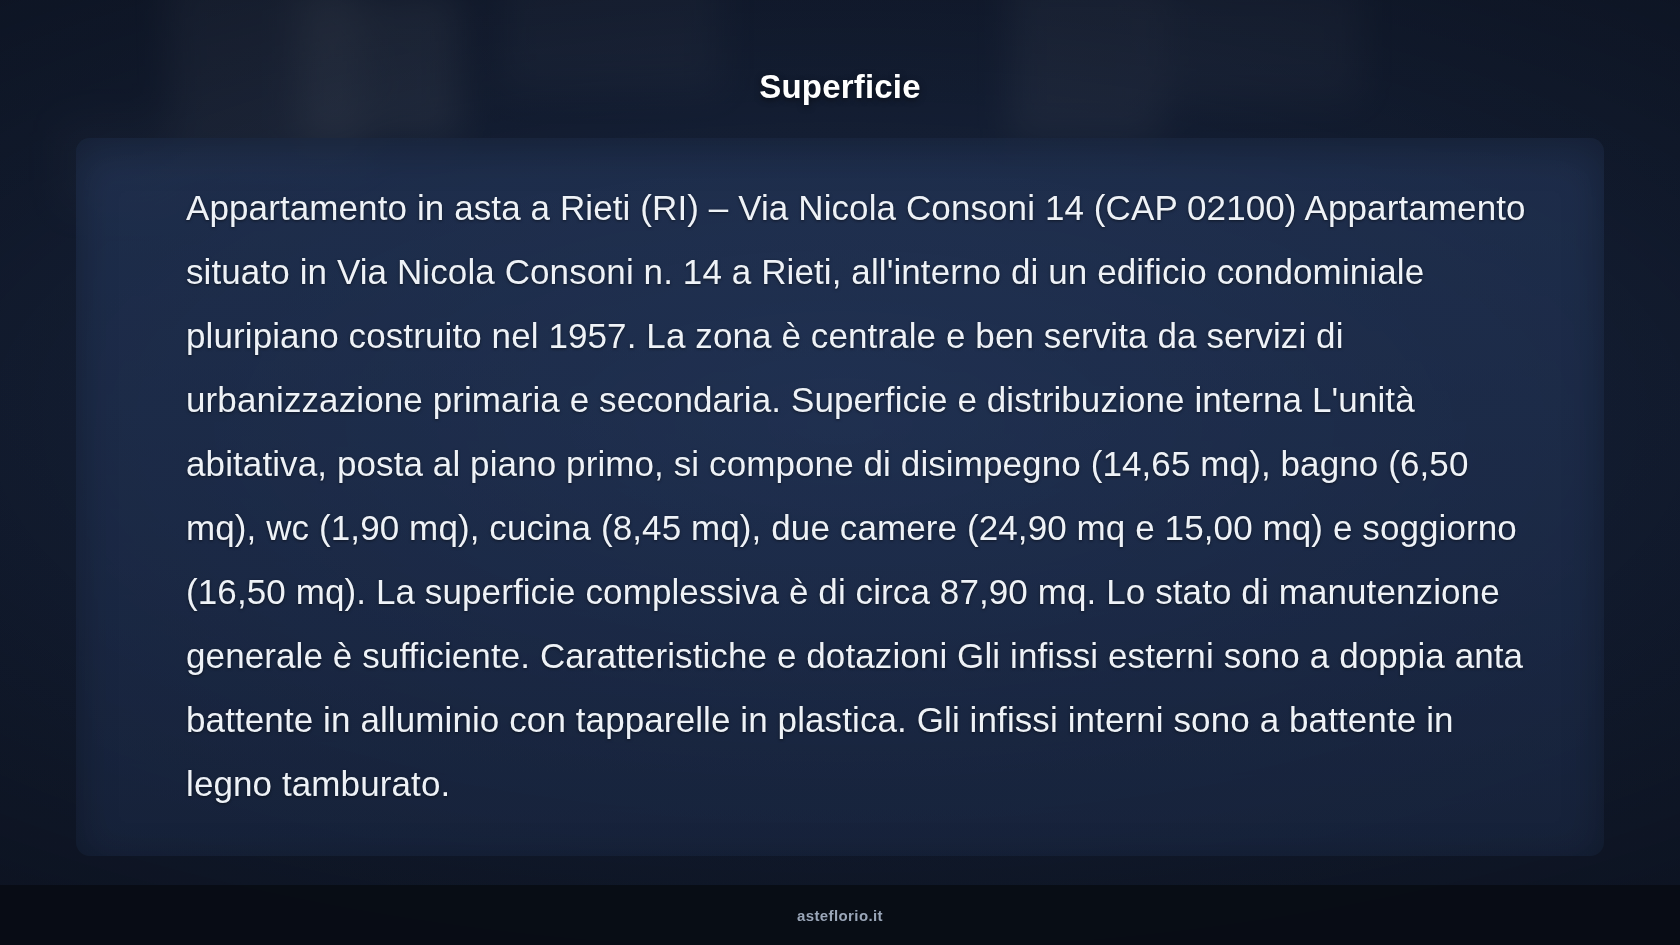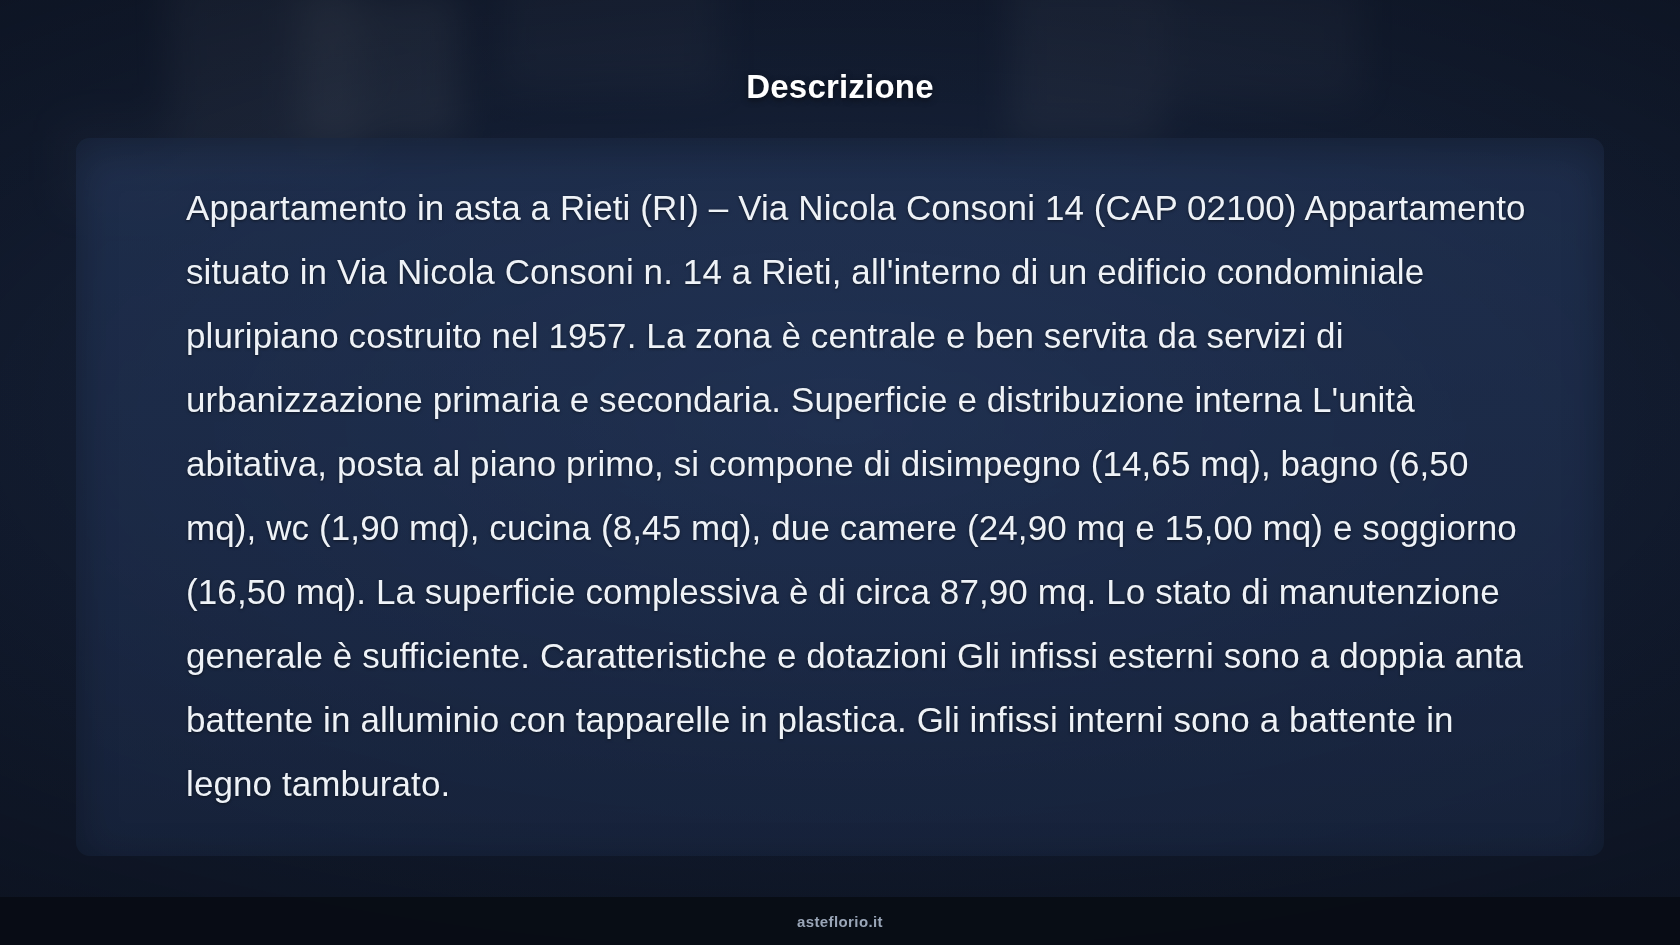--- a/index.html
+++ b/index.html
@@ -96,21 +96,21 @@
     white-space: pre-wrap;
     margin: 0;
     max-width: 1370px;
   }
 
   .footer {
     position: absolute;
     left: 0;
     right: 0;
     bottom: 0;
-    height: 48px;
+    height: 60px;
     background: rgba(9,13,21,0.92);
     display: flex;
     align-items: center;
     justify-content: center;
   }
   .footer-brand {
     color: #9aa6b8;
     font-size: 15px;
     font-weight: bold;
     letter-spacing: 0.4px;
@@ -129,21 +129,21 @@
     <div class="bg-doc d5"></div>
     <div class="bg-doc d6"></div>
     <div class="bg-line l1"></div>
     <div class="bg-line l2"></div>
     <div class="bg-line l3"></div>
   </div>
   <div class="bg-vignette"></div>
 
   <div class="overlay">
 
-    <div class="panel-title">Descrizione</div>
+    <div class="panel-title">Superficie</div>
 
     <div class="description-card">
       <p class="description-text">Appartamento in asta a Rieti (RI) – Via Nicola Consoni 14 (CAP 02100) Appartamento situato in Via Nicola Consoni n. 14 a Rieti, all'interno di un edificio condominiale pluripiano costruito nel 1957. La zona è centrale e ben servita da servizi di urbanizzazione primaria e secondaria. Superficie e distribuzione interna L'unità abitativa, posta al piano primo, si compone di disimpegno (14,65 mq), bagno (6,50 mq), wc (1,90 mq), cucina (8,45 mq), due camere (24,90 mq e 15,00 mq) e soggiorno (16,50 mq). La superficie complessiva è di circa 87,90 mq. Lo stato di manutenzione generale è sufficiente. Caratteristiche e dotazioni Gli infissi esterni sono a doppia anta battente in alluminio con tapparelle in plastica. Gli infissi interni sono a battente in legno tamburato.</p>
     </div>
 
   </div>
 
   <div class="footer">
     <span class="footer-brand">asteflorio.it</span>
   </div>

